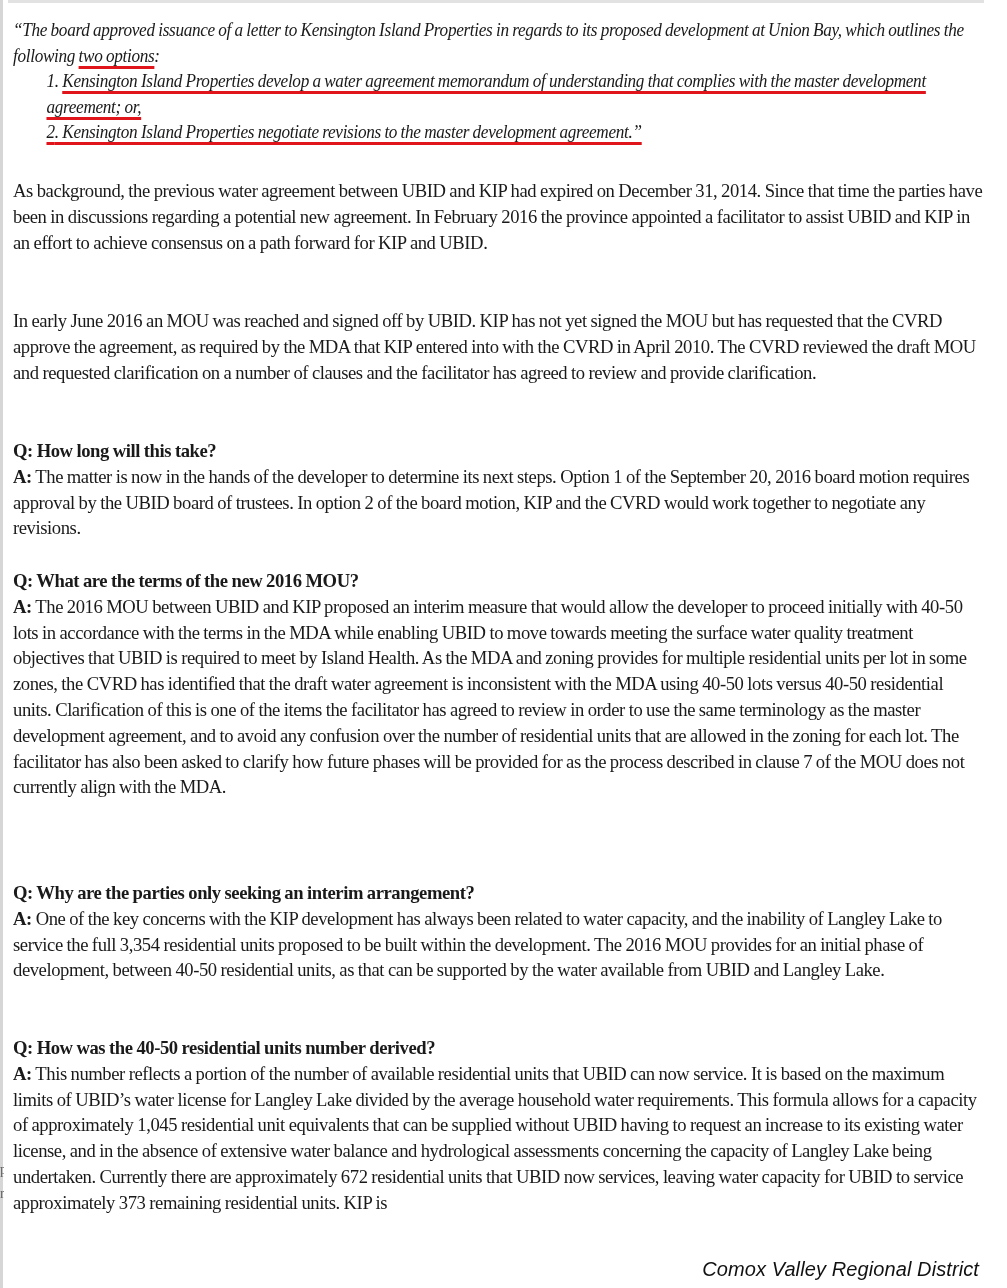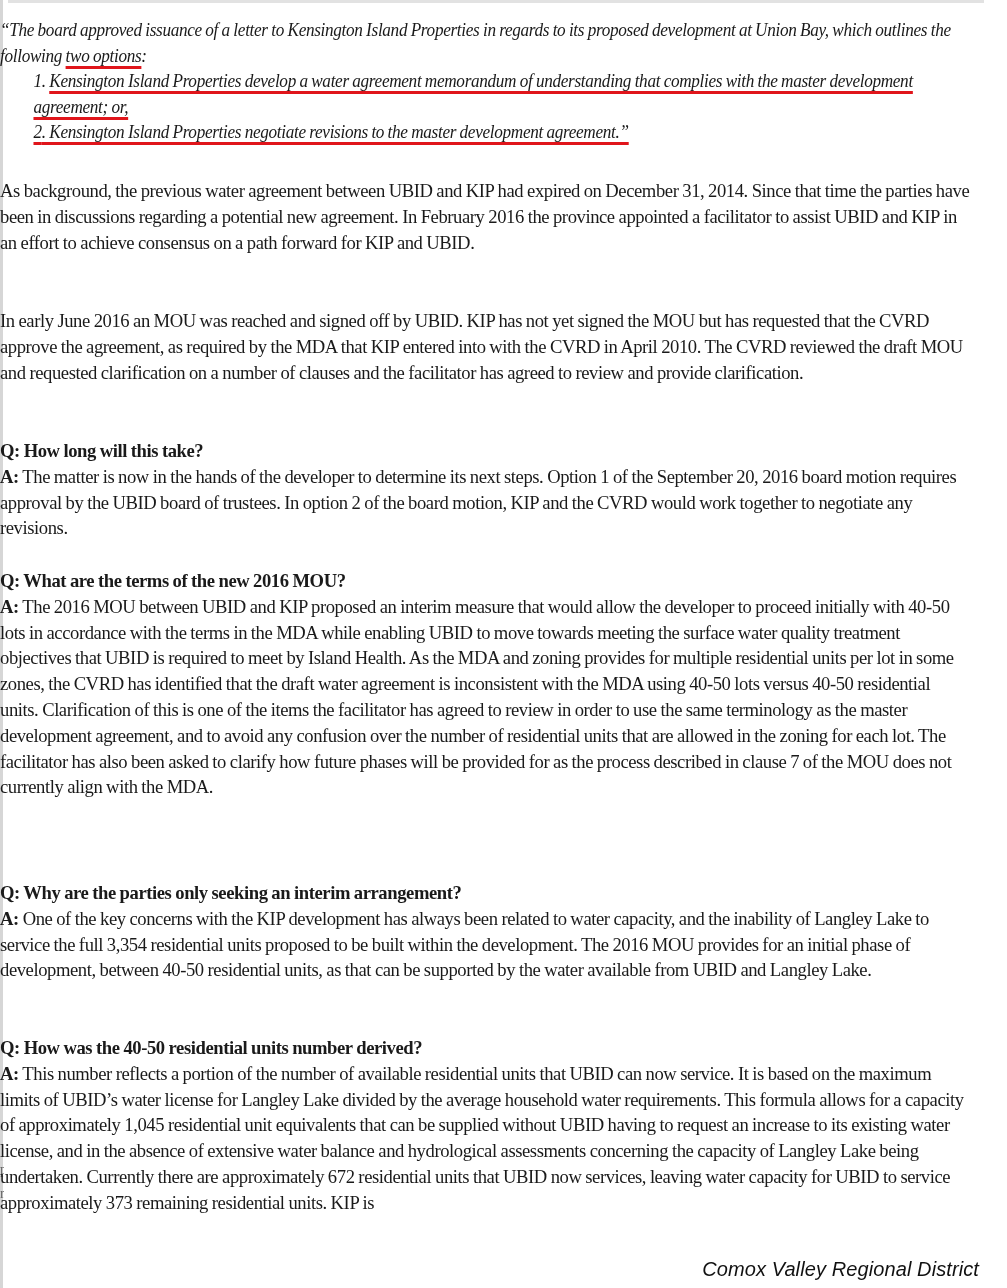--- a/index.html
+++ b/index.html
@@ -36,21 +36,21 @@
       left: 0;
       top: 1158px;
       width: 4px;
       font-size: 14px;
       line-height: 24px;
       color: #666;
       overflow: hidden;
     }
     .page {
       position: absolute;
-      left: 0;
+      left: 13px;
       top: 18px;
       width: 970px;
     }
     .quote {
       font-style: italic;
       font-size: 18.5px;
       line-height: 25.5px;
       letter-spacing: -0.35px;
       word-spacing: -0.5px;
       color: #1a1a1a;

